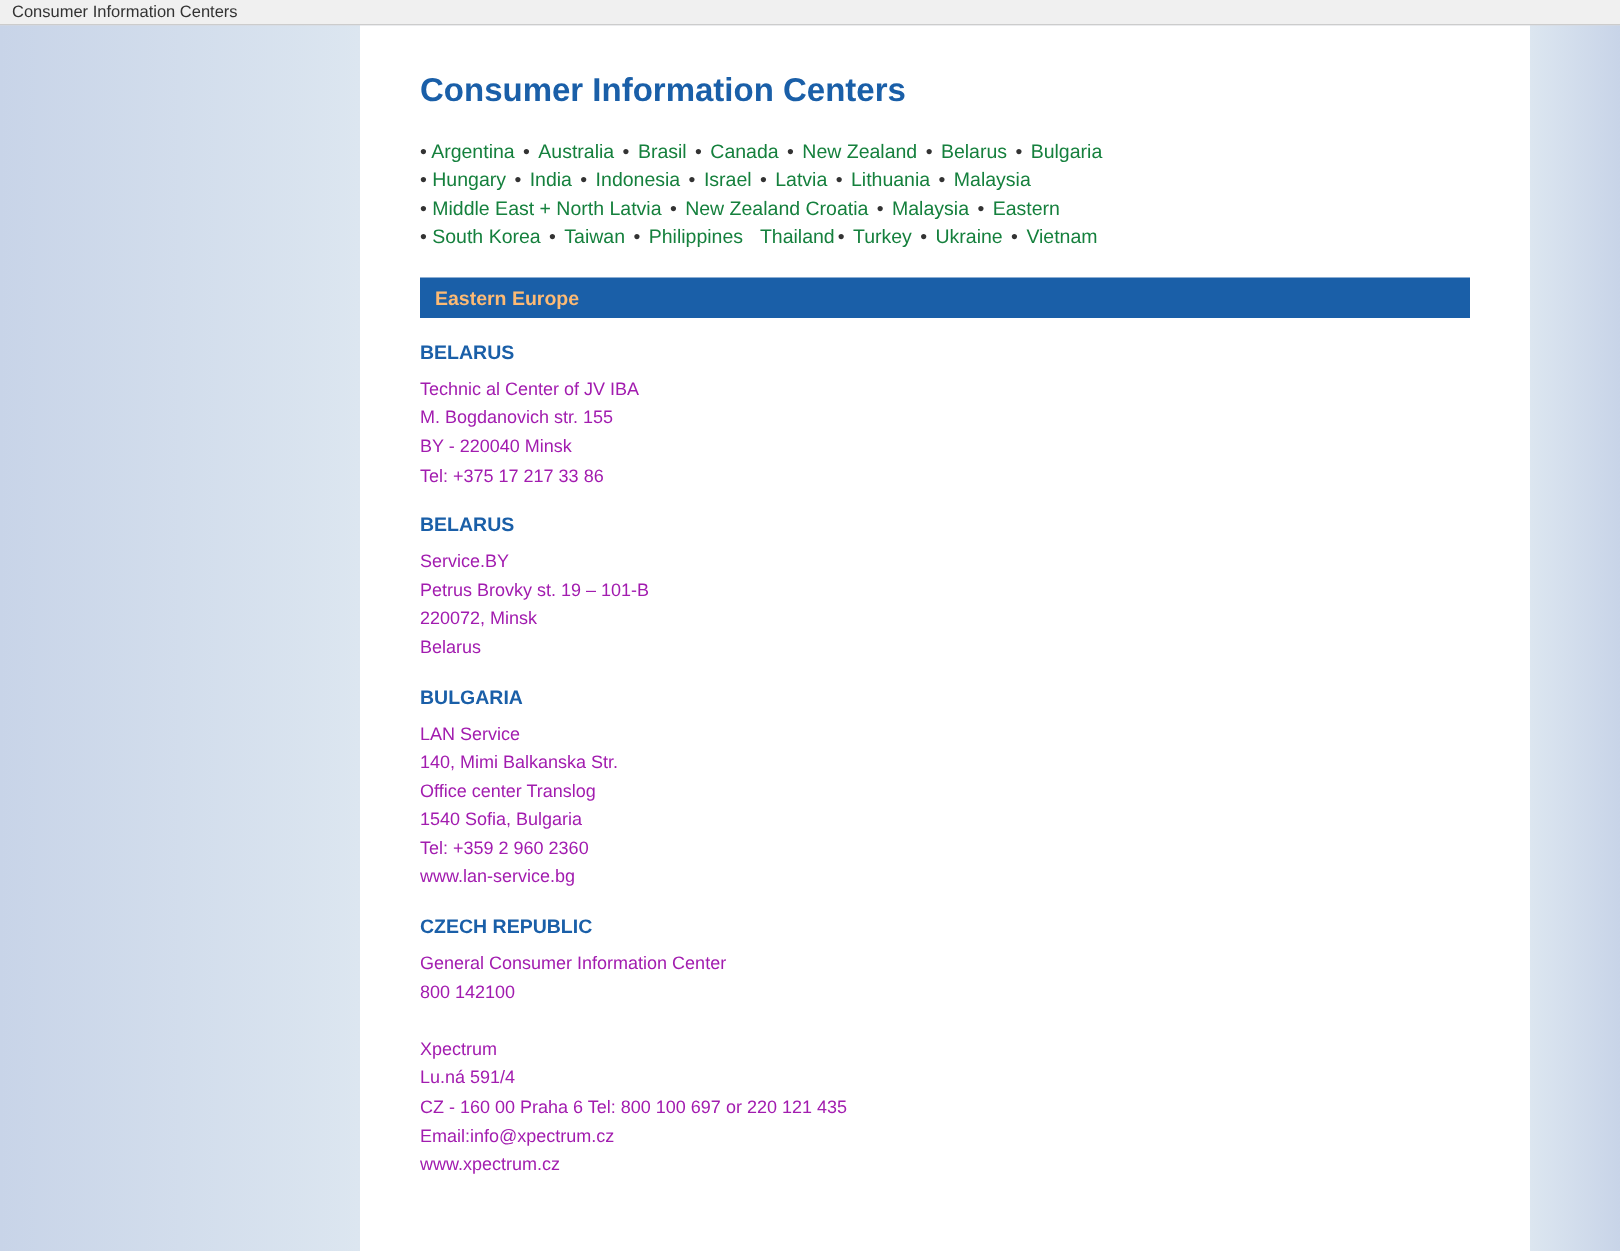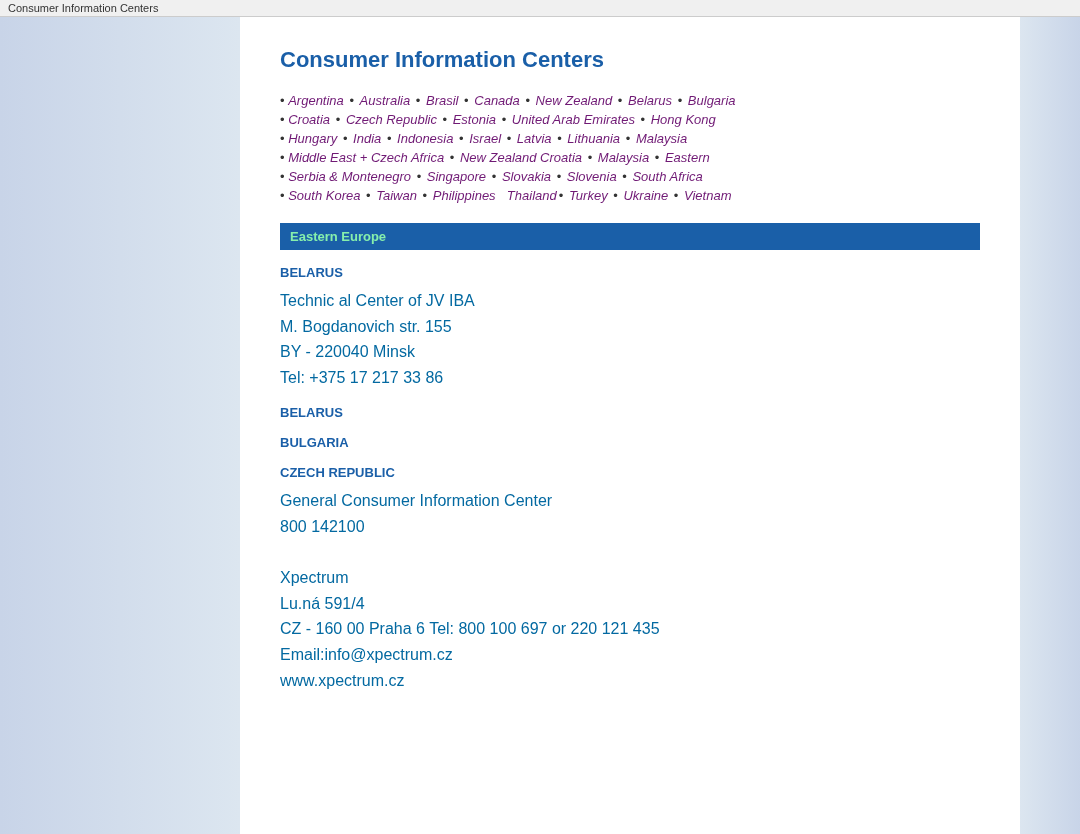--- a/index.html
+++ b/index.html
@@ -67,51 +67,50 @@
       color: #333;
       font-size: 13px;
     }
 
     .links-section li::before {
       content: "• ";
       color: #333;
     }
 
     .link-item {
-      color: #701a75;
+      color: #15803d;
       text-decoration: none;
       font-size: 13px;
-      font-style: italic;
     }
 
     .bullet-sep {
       color: #333;
       margin: 0 2px;
     }
 
     .section-header {
       background-color: #1a5fa8;
-      color: #86efac;
+      color: #fdba74;
       padding: 6px 10px;
       font-size: 13px;
       font-weight: bold;
       margin-bottom: 15px;
     }
 
     .country-heading {
       color: #1a5fa8;
       font-size: 13px;
       font-weight: bold;
       margin-bottom: 8px;
       margin-top: 15px;
     }
 
     .address-block {
-      color: #0369a1;
-      font-size: 16px;
+      color: #a21caf;
+      font-size: 12px;
       line-height: 1.6;
       margin-bottom: 15px;
     }
   </style>
 </head>
 <body>
 
 <div class="top-bar">
   <span>Consumer Information Centers</span>
 </div>
@@ -121,30 +120,24 @@
 
   <div class="content-area">
     <h1 class="page-title">Consumer Information Centers</h1>
 
     <div class="links-section">
       <ul>
         <li>
           <a class="link-item">Argentina</a><span class="bullet-sep"> • </span><a class="link-item">Australia</a><span class="bullet-sep"> • </span><a class="link-item">Brasil</a><span class="bullet-sep"> • </span><a class="link-item">Canada</a><span class="bullet-sep"> • </span><a class="link-item">New Zealand</a><span class="bullet-sep"> • </span><a class="link-item">Belarus</a><span class="bullet-sep"> • </span><a class="link-item">Bulgaria</a>
         </li>
         <li>
-          <a class="link-item">Croatia</a><span class="bullet-sep"> • </span><a class="link-item">Czech Republic</a><span class="bullet-sep"> • </span><a class="link-item">Estonia</a><span class="bullet-sep"> • </span><a class="link-item">United Arab Emirates</a><span class="bullet-sep"> • </span><a class="link-item">Hong Kong</a>
-        </li>
-        <li>
           <a class="link-item">Hungary</a><span class="bullet-sep"> • </span><a class="link-item">India</a><span class="bullet-sep"> • </span><a class="link-item">Indonesia</a><span class="bullet-sep"> • </span><a class="link-item">Israel</a><span class="bullet-sep"> • </span><a class="link-item">Latvia</a><span class="bullet-sep"> • </span><a class="link-item">Lithuania</a><span class="bullet-sep"> • </span><a class="link-item">Malaysia</a>
         </li>
         <li>
-          <a class="link-item">Middle East + Czech Africa</a><span class="bullet-sep"> • </span><a class="link-item">New Zealand Croatia</a><span class="bullet-sep"> • </span><a class="link-item">Malaysia</a><span class="bullet-sep"> • </span><a class="link-item">Eastern</a>
-        </li>
-        <li>
-          <a class="link-item">Serbia &amp; Montenegro</a><span class="bullet-sep"> • </span><a class="link-item">Singapore</a><span class="bullet-sep"> • </span><a class="link-item">Slovakia</a><span class="bullet-sep"> • </span><a class="link-item">Slovenia</a><span class="bullet-sep"> • </span><a class="link-item">South Africa</a>
+          <a class="link-item">Middle East + North Latvia</a><span class="bullet-sep"> • </span><a class="link-item">New Zealand Croatia</a><span class="bullet-sep"> • </span><a class="link-item">Malaysia</a><span class="bullet-sep"> • </span><a class="link-item">Eastern</a>
         </li>
         <li>
           <a class="link-item">South Korea</a><span class="bullet-sep"> • </span><a class="link-item">Taiwan</a><span class="bullet-sep"> • </span><a class="link-item">Philippines</a><span class="bullet-sep">&nbsp;&nbsp;</span><a class="link-item">Thailand</a><span class="bullet-sep">• </span><a class="link-item">Turkey</a><span class="bullet-sep"> • </span><a class="link-item">Ukraine</a><span class="bullet-sep"> • </span><a class="link-item">Vietnam</a>
         </li>
       </ul>
     </div>
 
     <div class="section-header">Eastern Europe</div>
 
     <div>
@@ -152,24 +145,38 @@
       <div class="address-block">
         Technic al Center of JV IBA<br>
         M. Bogdanovich str. 155<br>
         BY - 220040 Minsk<br>
         Tel: +375 17 217 33 86
       </div>
     </div>
 
     <div>
       <div class="country-heading">BELARUS</div>
+      <div class="address-block">
+        Service.BY<br>
+        Petrus Brovky st. 19 – 101-B<br>
+        220072, Minsk<br>
+        Belarus
+      </div>
     </div>
 
     <div>
       <div class="country-heading">BULGARIA</div>
+      <div class="address-block">
+        LAN Service<br>
+        140, Mimi Balkanska Str.<br>
+        Office center Translog<br>
+        1540 Sofia, Bulgaria<br>
+        Tel: +359 2 960 2360<br>
+        www.lan-service.bg
+      </div>
     </div>
 
     <div>
       <div class="country-heading">CZECH REPUBLIC</div>
       <div class="address-block">
         General Consumer Information Center<br>
         800 142100<br>
         <br>
         Xpectrum<br>
         Lu.ná 591/4<br>

